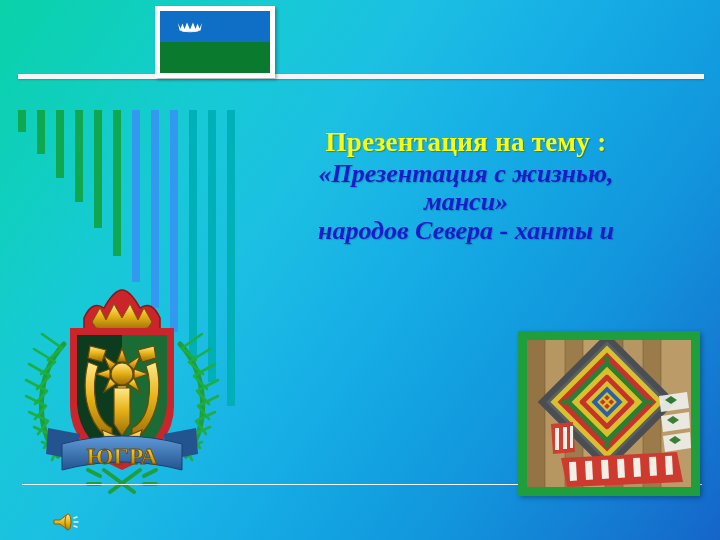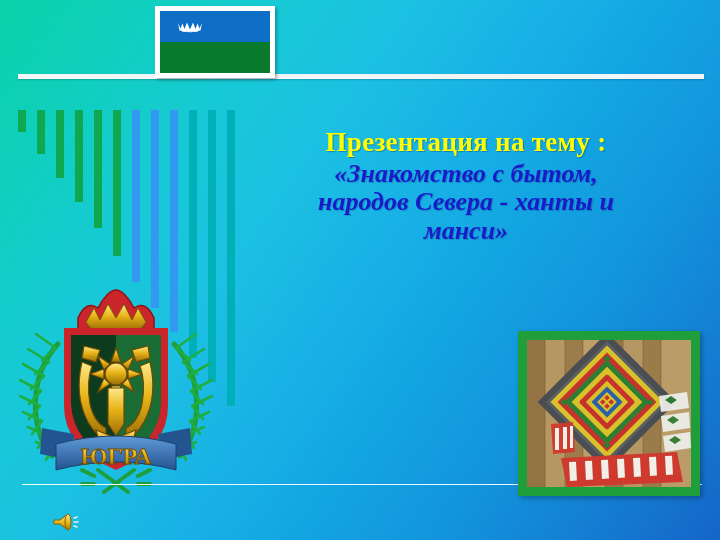--- a/index.html
+++ b/index.html
@@ -60,21 +60,21 @@
   }
   #title-body{
     margin-top:2px;
     font-size:26px;font-weight:bold;font-style:italic;
     color:#1a1ac8;
     text-shadow:1px 1px 1px rgba(0,40,90,.25);
   }
   #title-body .ln{display:block;}
 
   
-  #coat-of-arms{position:absolute;left:16px;top:278px;width:200px;height:220px;}
+  #coat-of-arms{position:absolute;left:22px;top:278px;width:200px;height:220px;}
 
   
   #photo-card{
     position:absolute;left:518px;top:331px;width:182px;height:165px;
     background:#1f9e3c;
     padding:0;
     box-shadow:2px 2px 5px rgba(0,0,0,.30);
   }
   #photo-inner{
     position:absolute;left:9px;top:9px;width:164px;height:147px;
@@ -114,23 +114,23 @@
         <path d="M2 4 L7 15 L11 5 L15 16 L20 3 L26 17 L32 3 L37 16 L41 5 L45 15 L50 4
                  L47 19 Q26 24 5 19 Z" fill="#ffffff"></path>
         <path d="M9 19 Q26 23 43 19 L42 21 Q26 24 10 21 Z" fill="#ffffff"></path>
       </svg>
     </div>
   </div>
 
   <div id="title-block">
     <div id="title-line-1" style="color: rgb(255, 255, 0);">Презентация на тему :</div>
     <div id="title-body" style="color: rgb(26, 26, 200);">
-      <span class="ln">«Знакомство с бытом,</span>
+      <span class="ln">«Презентация с жизнью,</span>
+      <span class="ln">манси»</span>
       <span class="ln">народов Севера - ханты и</span>
-      <span class="ln">манси»</span>
     </div>
   </div>
 
   <div id="coat-of-arms">
     <svg viewBox="0 0 200 220" width="200" height="220">
       <defs>
         <linearGradient id="goldG" x1="0" y1="0" x2="0" y2="1">
           <stop offset="0%" stop-color="#ffe98a"></stop>
           <stop offset="45%" stop-color="#e8b318"></stop>
           <stop offset="100%" stop-color="#9a6c05"></stop>

